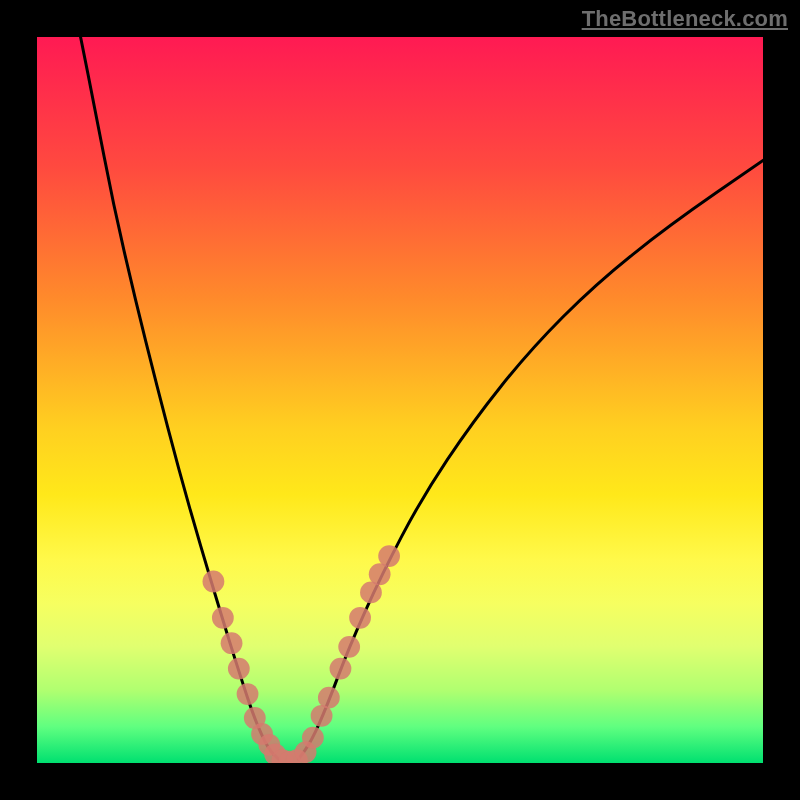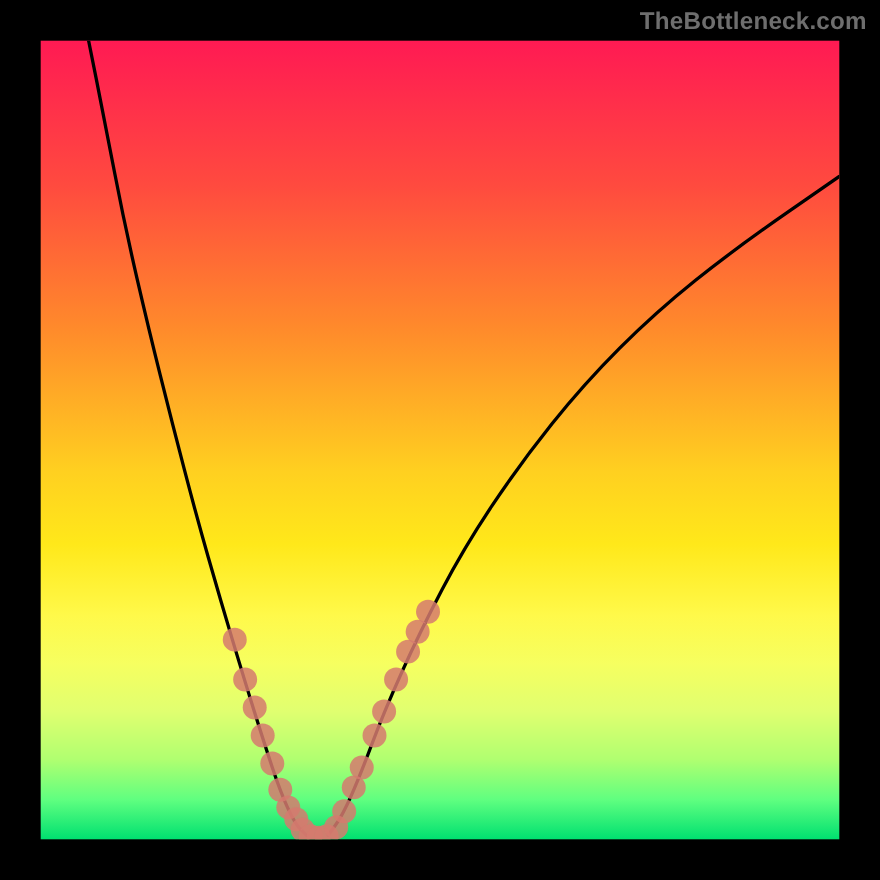--- a/index.html
+++ b/index.html
@@ -40,20 +40,21 @@
   .watermark {
     position: absolute;
     top: 6px;
     right: 12px;
     font-family: Arial, Helvetica, sans-serif;
     font-size: 22px;
     font-weight: 600;
     color: #6e6e6e;
     letter-spacing: 0.2px;
     user-select: none;
+    text-decoration: underline;
   }
   svg.curve {
     position: absolute;
     left: 0;
     top: 0;
     width: 726px;
     height: 726px;
   }
 </style>
 </head>

